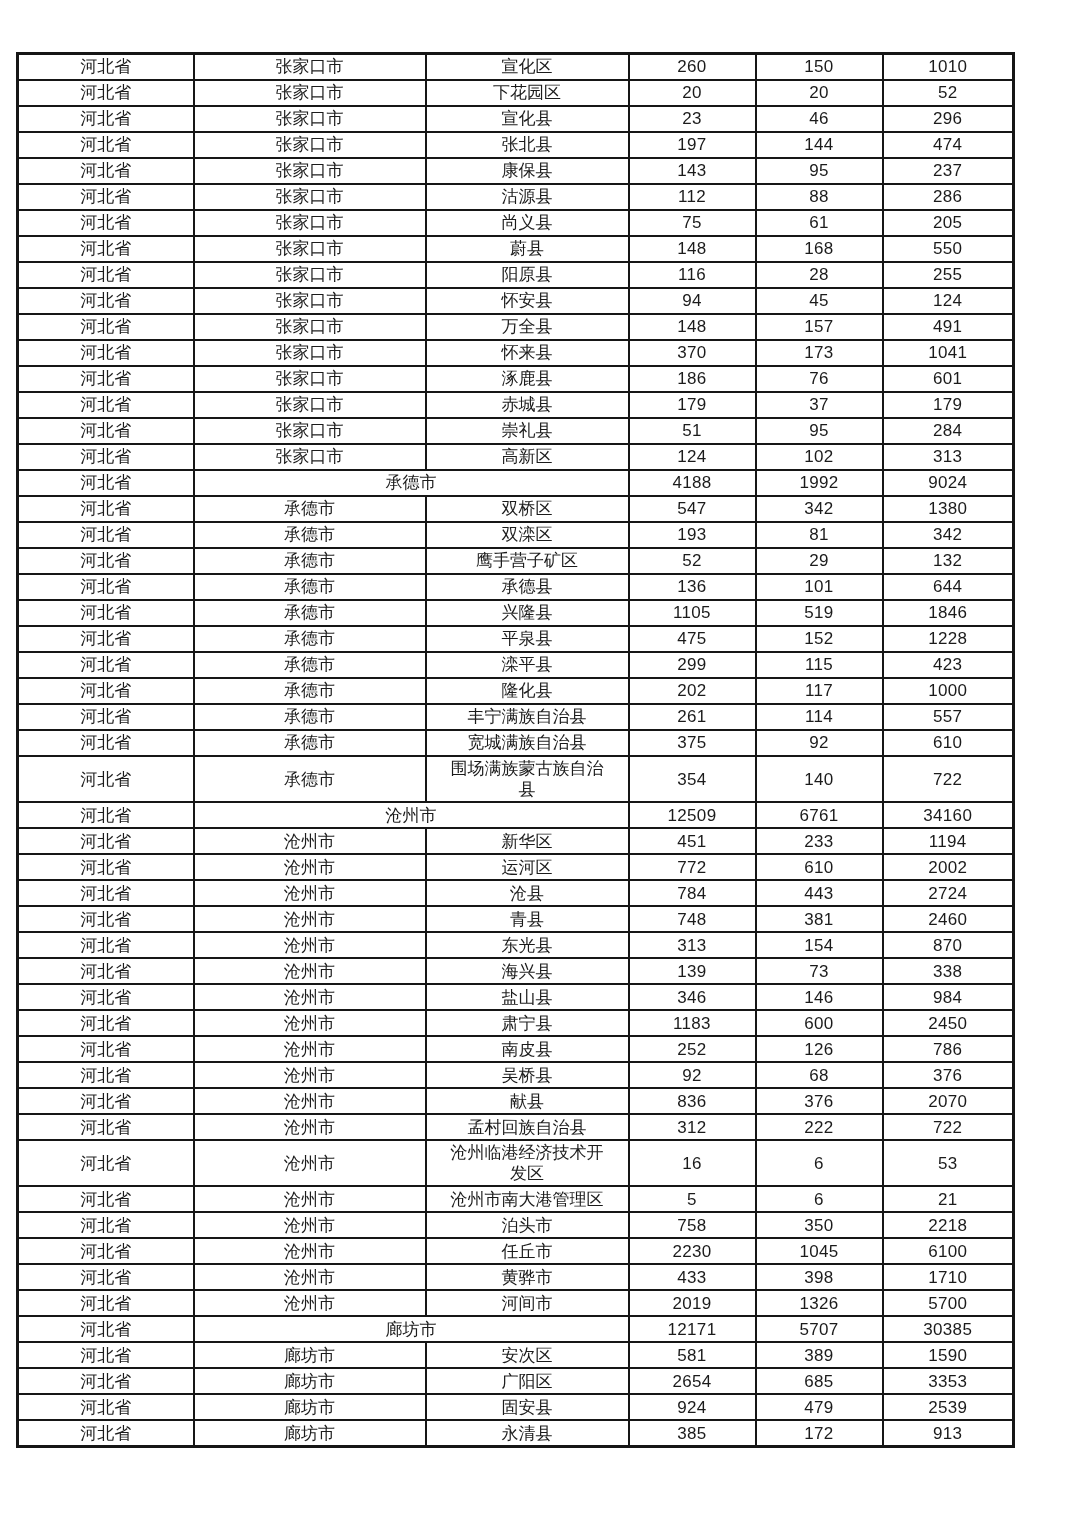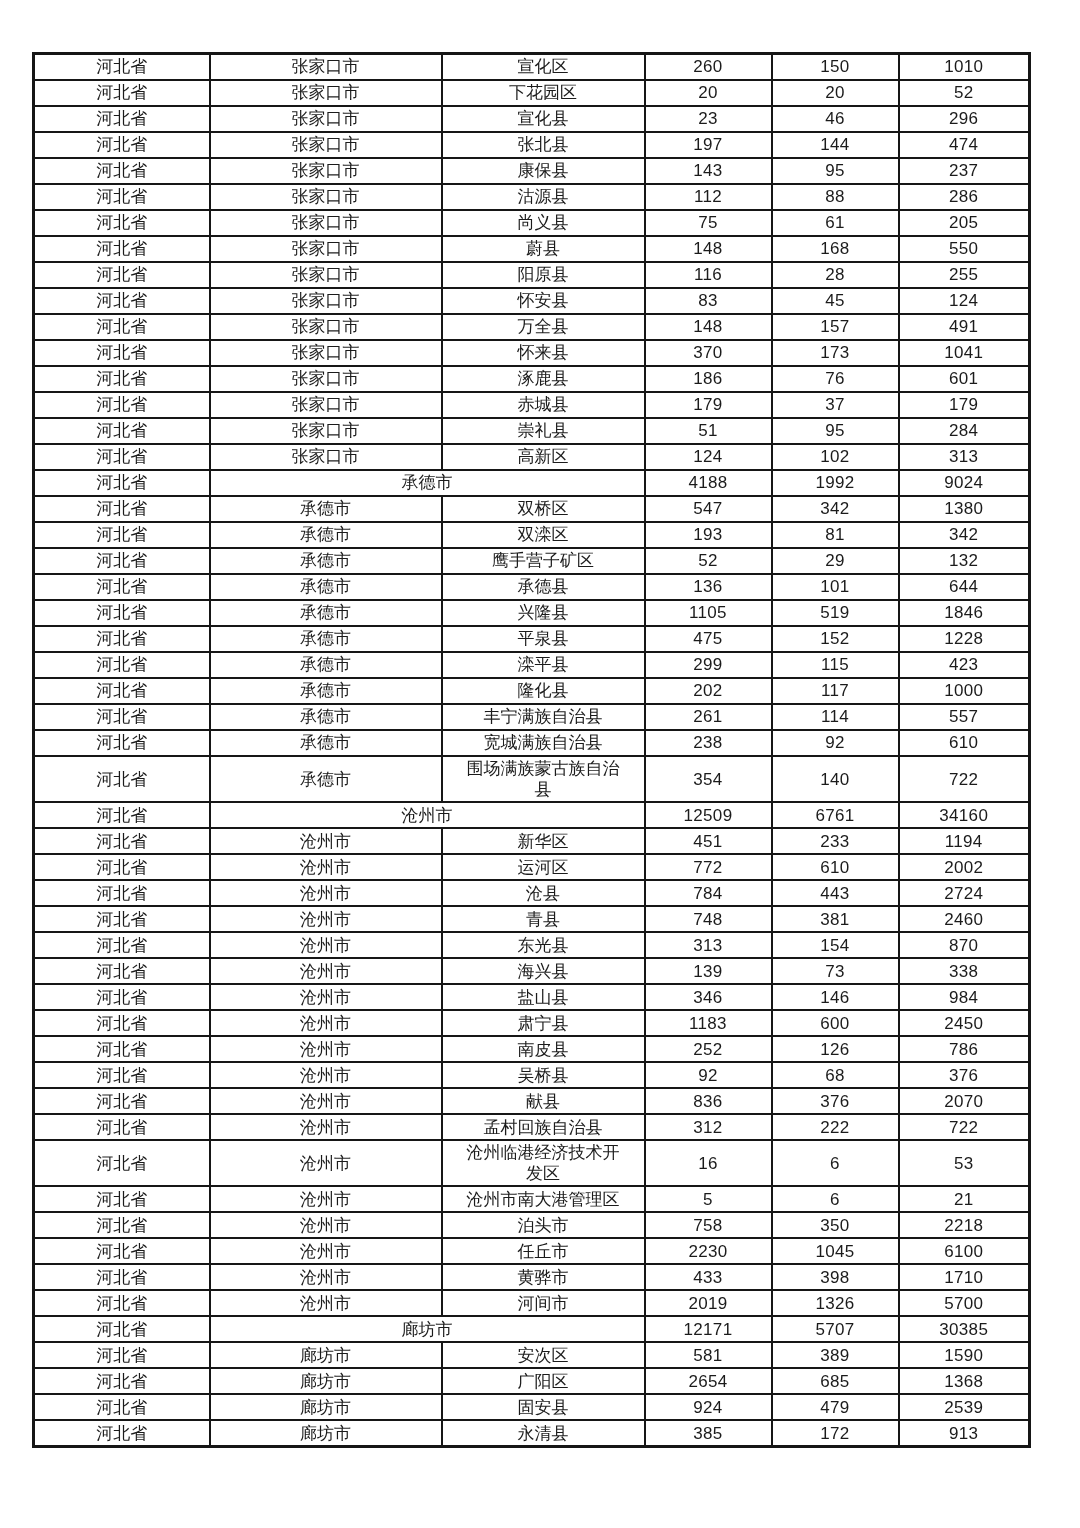--- a/index.html
+++ b/index.html
@@ -8,21 +8,21 @@
     background: #ffffff;
   }
   body {
     width: 1080px;
     height: 1528px;
     position: relative;
     font-family: "Liberation Sans", "DejaVu Sans", sans-serif;
   }
   .table-wrap {
     position: absolute;
-    left: 32px;
+    left: 16px;
     top: 52px;
     width: 860px;
   }
   table.data-table {
     border-collapse: collapse;
     table-layout: fixed;
     width: 996px;
     border: 3px solid #161616;
     color: #1b1b1b;
   }
@@ -133,21 +133,21 @@
           <td class="city-cell">张家口市</td>
           <td class="district-cell">阳原县</td>
           <td class="num-cell">116</td>
           <td class="num-cell">28</td>
           <td class="num-cell">255</td>
         </tr>
         <tr>
           <td class="province-cell">河北省</td>
           <td class="city-cell">张家口市</td>
           <td class="district-cell">怀安县</td>
-          <td class="num-cell">83</td>
+          <td class="num-cell">94</td>
           <td class="num-cell">45</td>
           <td class="num-cell">124</td>
         </tr>
         <tr>
           <td class="province-cell">河北省</td>
           <td class="city-cell">张家口市</td>
           <td class="district-cell">万全县</td>
           <td class="num-cell">148</td>
           <td class="num-cell">157</td>
           <td class="num-cell">491</td>
@@ -268,21 +268,21 @@
           <td class="city-cell">承德市</td>
           <td class="district-cell">丰宁满族自治县</td>
           <td class="num-cell">261</td>
           <td class="num-cell">114</td>
           <td class="num-cell">557</td>
         </tr>
         <tr>
           <td class="province-cell">河北省</td>
           <td class="city-cell">承德市</td>
           <td class="district-cell">宽城满族自治县</td>
-          <td class="num-cell">238</td>
+          <td class="num-cell">375</td>
           <td class="num-cell">92</td>
           <td class="num-cell">610</td>
         </tr>
         <tr>
           <td class="province-cell">河北省</td>
           <td class="city-cell">承德市</td>
           <td class="district-cell">围场满族蒙古族自治县</td>
           <td class="num-cell">354</td>
           <td class="num-cell">140</td>
           <td class="num-cell">722</td>
@@ -452,21 +452,21 @@
           <td class="num-cell">581</td>
           <td class="num-cell">389</td>
           <td class="num-cell">1590</td>
         </tr>
         <tr>
           <td class="province-cell">河北省</td>
           <td class="city-cell">廊坊市</td>
           <td class="district-cell">广阳区</td>
           <td class="num-cell">2654</td>
           <td class="num-cell">685</td>
-          <td class="num-cell">1368</td>
+          <td class="num-cell">3353</td>
         </tr>
         <tr>
           <td class="province-cell">河北省</td>
           <td class="city-cell">廊坊市</td>
           <td class="district-cell">固安县</td>
           <td class="num-cell">924</td>
           <td class="num-cell">479</td>
           <td class="num-cell">2539</td>
         </tr>
         <tr>

